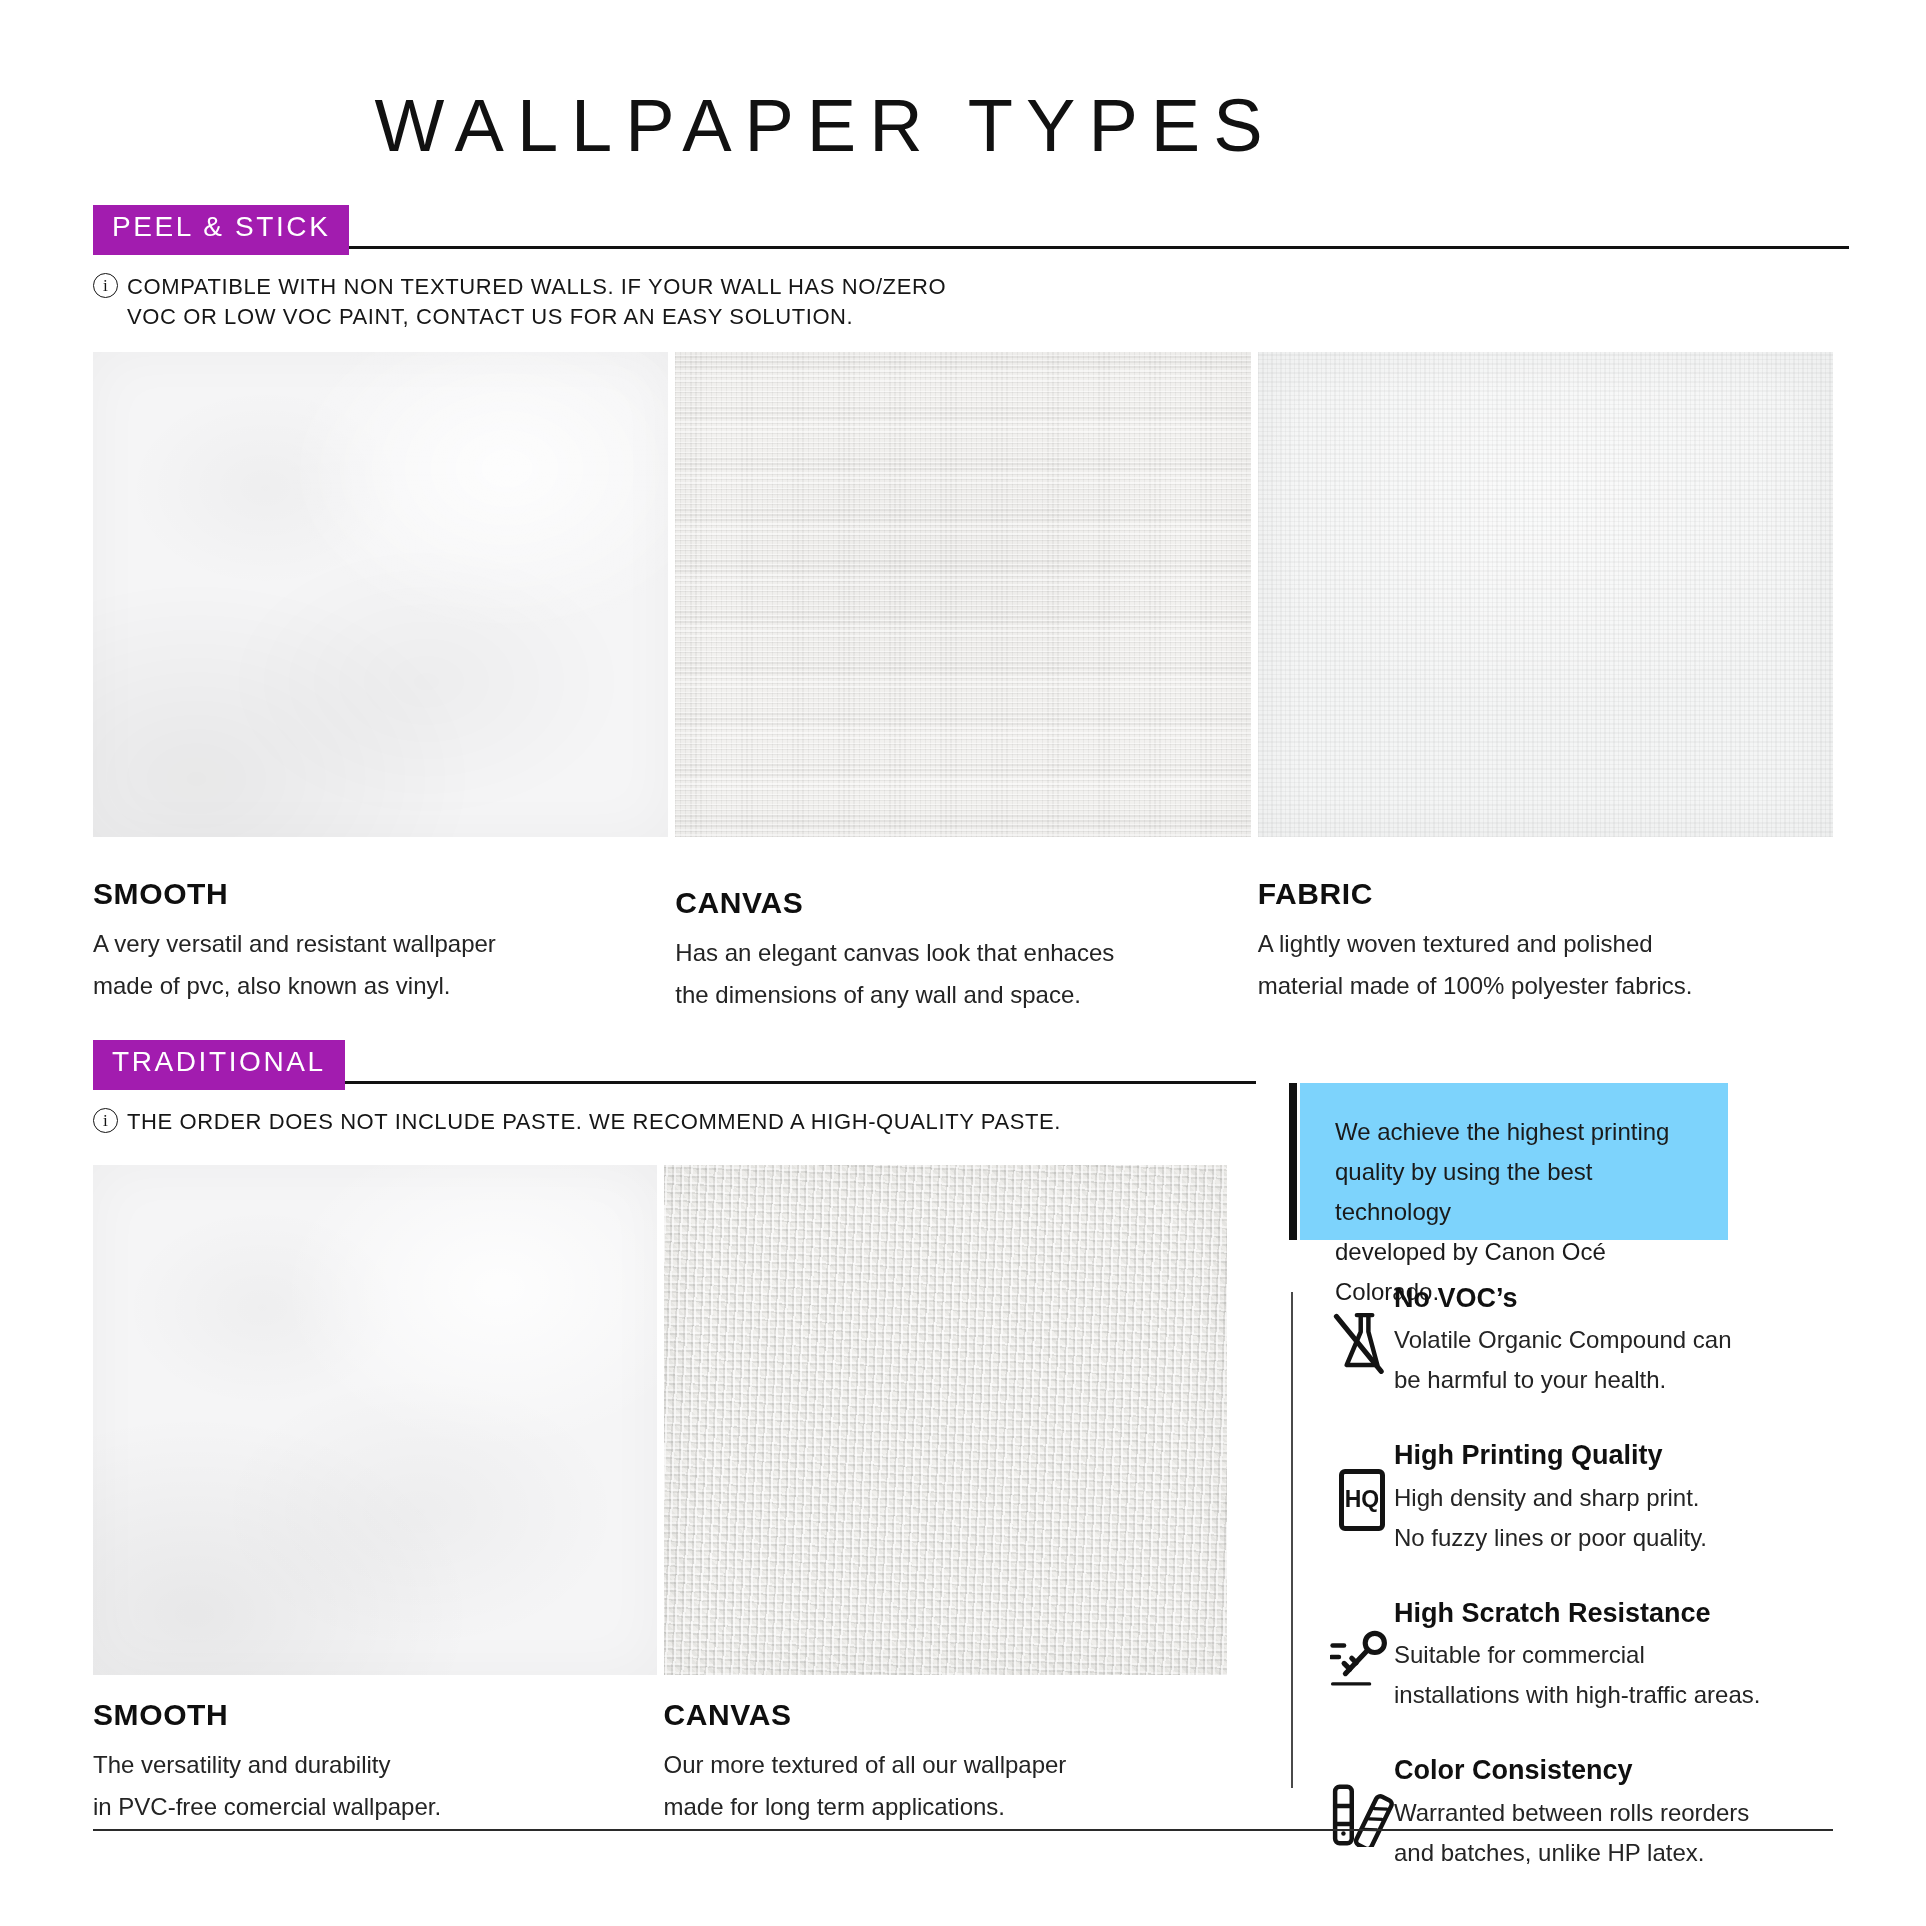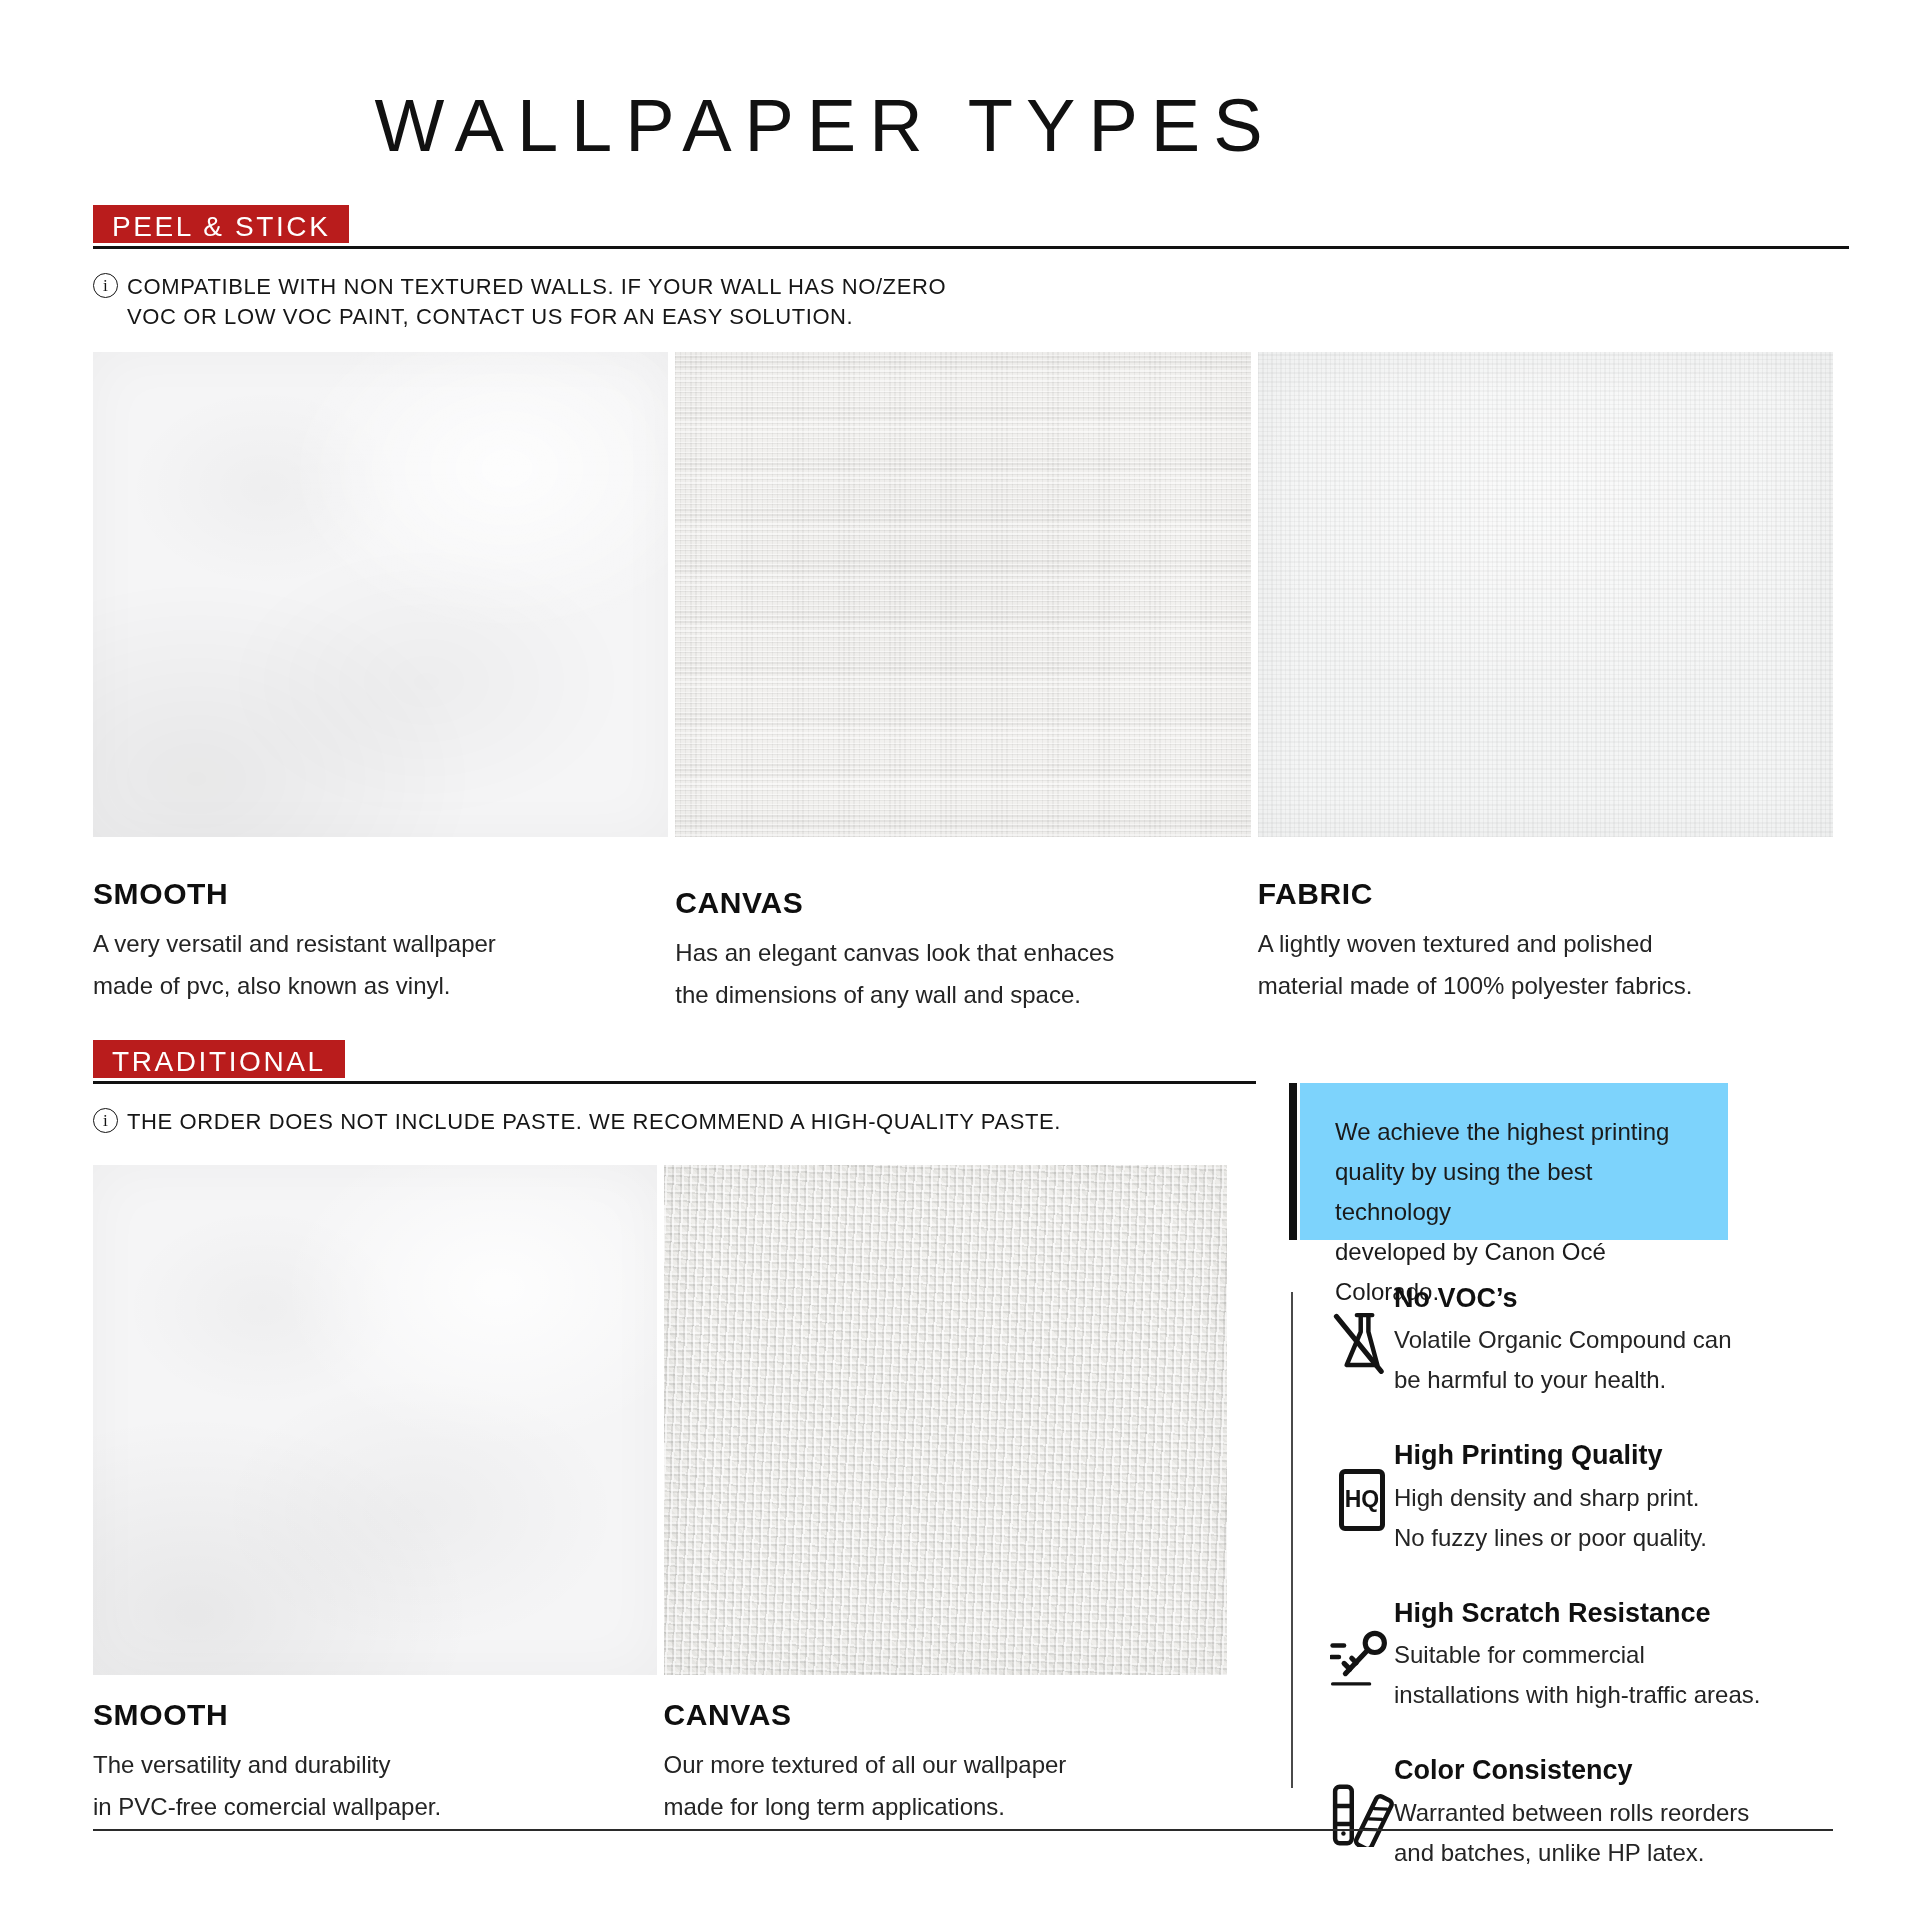--- a/index.html
+++ b/index.html
@@ -11,21 +11,21 @@
   .title{
     position:absolute;left:0;top:83px;width:1650px;margin:0;
     text-align:center;font-size:74px;font-weight:400;letter-spacing:13px;color:#111;
   }
   
   .h-rule{position:absolute;height:2.6px;background:#111;}
   .rule-ps{left:93px;top:246px;width:1756px;}
   .rule-trad{left:93px;top:1081px;width:1163px;}
   .rule-bottom{left:93px;top:1829px;width:1740px;height:1.9px;background:#2b2b2b;}
   .badge{
-    position:absolute;height:38px;line-height:44px;padding:0 19px;background:#b91c1c;
+    position:absolute;height:50px;line-height:44px;padding:0 19px;background:#a21caf;
     color:#ffffff;font-size:28px;letter-spacing:2.6px;font-weight:400;white-space:nowrap;
   }
   .badge-ps{left:93px;top:205px;}
   .badge-trad{left:93px;top:1040px;}
   
   .note{position:absolute;display:flex;align-items:flex-start;gap:9px;}
   .note-ps{left:93px;top:272px;width:1220px;}
   .note-trad{left:93px;top:1107px;width:1194px;}
   .info-icon{
     flex:none;width:23px;height:23px;margin-top:1.3px;border:1.9px solid #131313;border-radius:50%;

